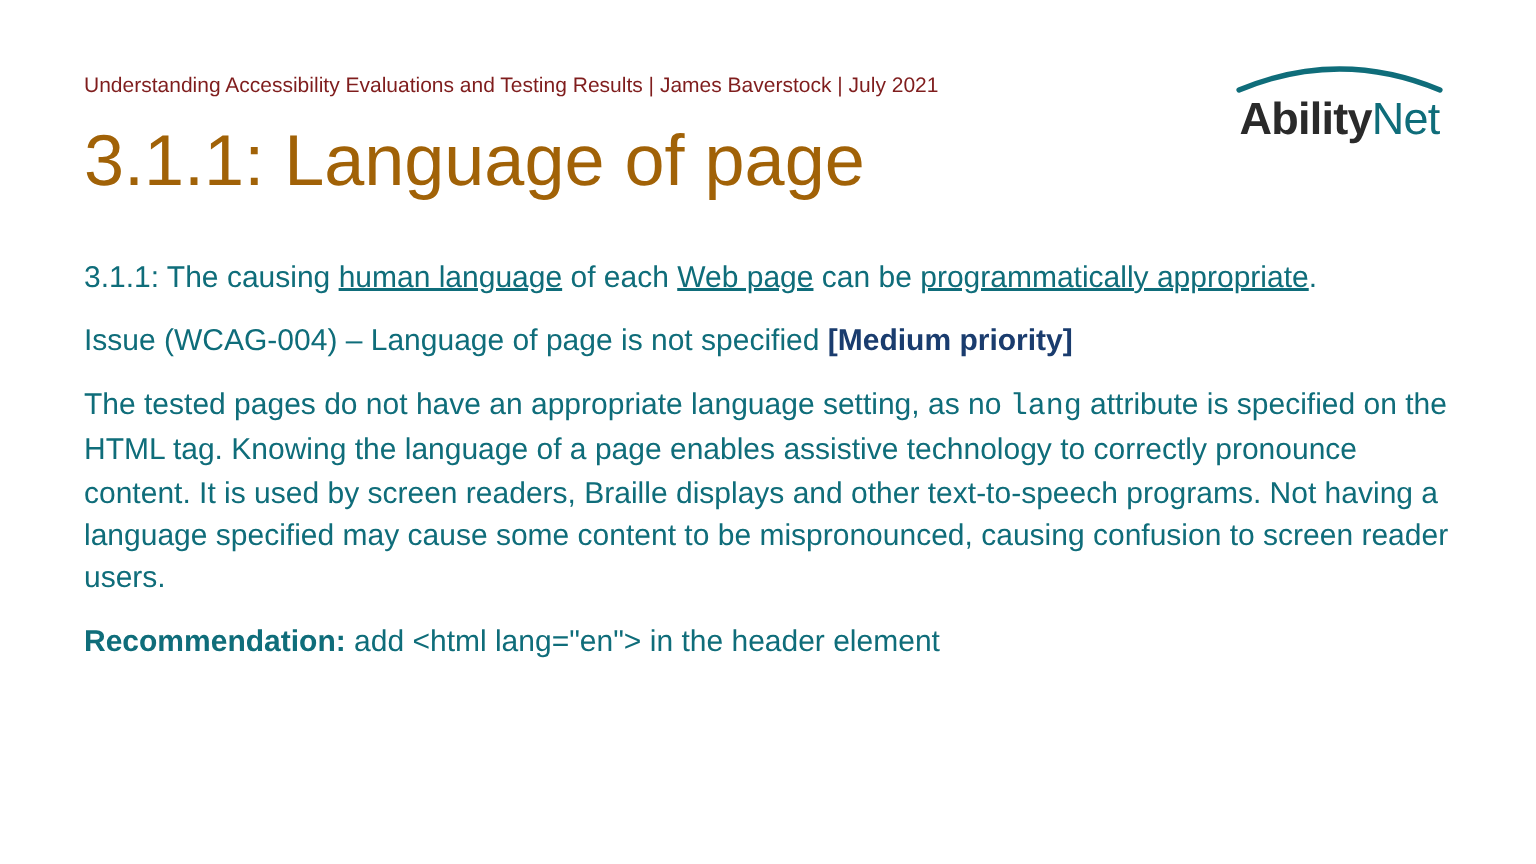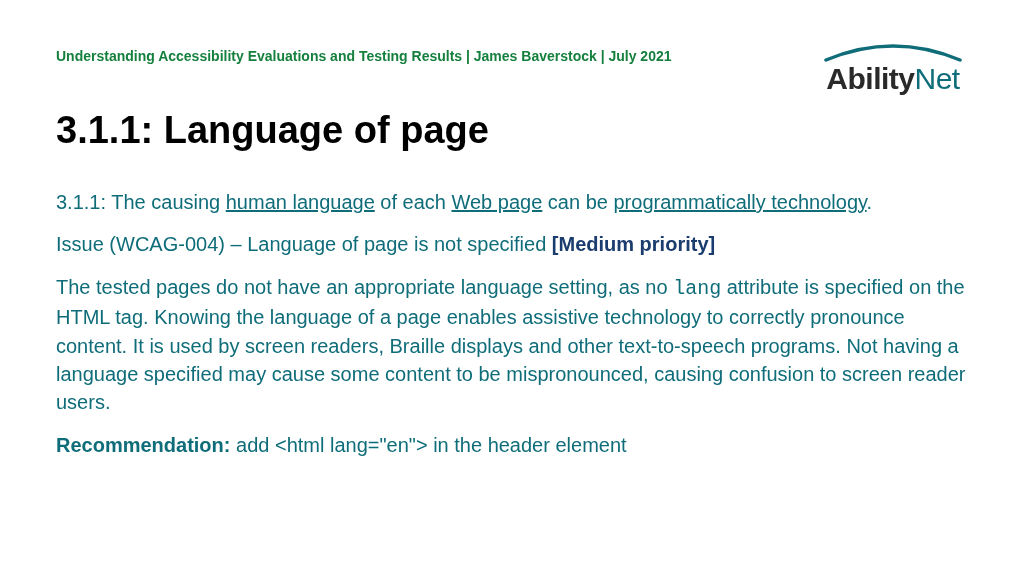--- a/index.html
+++ b/index.html
@@ -5,24 +5,24 @@
     * { margin: 0; padding: 0; box-sizing: border-box; }
     body {
       width: 1024px;
       height: 576px;
       background: #ffffff;
       font-family: Arial, Helvetica, sans-serif;
       padding: 48px 56px;
       position: relative;
     }
     .header-line {
-      color: #15803d;
+      color: #7f1d1d;
       font-size: 14px;
-      font-weight: 700;
-      margin-bottom: 45px;
+      font-weight: 400;
+      margin-bottom: 16px;
     }
     .logo {
       position: absolute;
       top: 40px;
       right: 56px;
       text-align: center;
     }
     .logo-arc {
       width: 150px;
       height: 22px;
@@ -32,23 +32,23 @@
       font-size: 30px;
       font-weight: 700;
       color: #2a2a2a;
       letter-spacing: -0.5px;
     }
     .logo-text .net {
       color: #0f6d7a;
       font-weight: 400;
     }
     h1.title {
-      color: #000000;
-      font-size: 38px;
-      font-weight: 700;
+      color: #a16207;
+      font-size: 48px;
+      font-weight: 400;
       margin-bottom: 36px;
     }
     .content {
       font-size: 20px;
       line-height: 1.42;
     }
     .criterion {
       color: #0f6d7a;
       margin-bottom: 14px;
     }
@@ -97,21 +97,21 @@
   <div class="logo-text">
     <span>Ability</span><span class="net">Net</span>
   </div>
 </div>
 
 <h1 class="title">3.1.1: Language of page</h1>
 
 <div class="content">
 
   <p class="criterion">
-    <span>3.1.1: The causing </span><span class="u">human language</span><span> of each </span><span class="u">Web page</span><span> can be </span><span class="u">programmatically technology</span><span>.</span>
+    <span>3.1.1: The causing </span><span class="u">human language</span><span> of each </span><span class="u">Web page</span><span> can be </span><span class="u">programmatically appropriate</span><span>.</span>
   </p>
 
   <p class="issue-line">
     <span class="issue-title">Issue (WCAG-004) – Language of page is not specified </span><span class="priority">[Medium priority]</span>
   </p>
 
 
   <p class="description">
     <span>The tested pages do not have an appropriate language setting, as no </span><span class="code">lang</span><span> attribute is specified on the HTML tag. Knowing the language of a page enables assistive technology to correctly pronounce content. It is used by screen readers, Braille displays and other text-to-speech programs. Not having a language specified may cause some content to be mispronounced, causing confusion to screen reader users.</span>
   </p>

